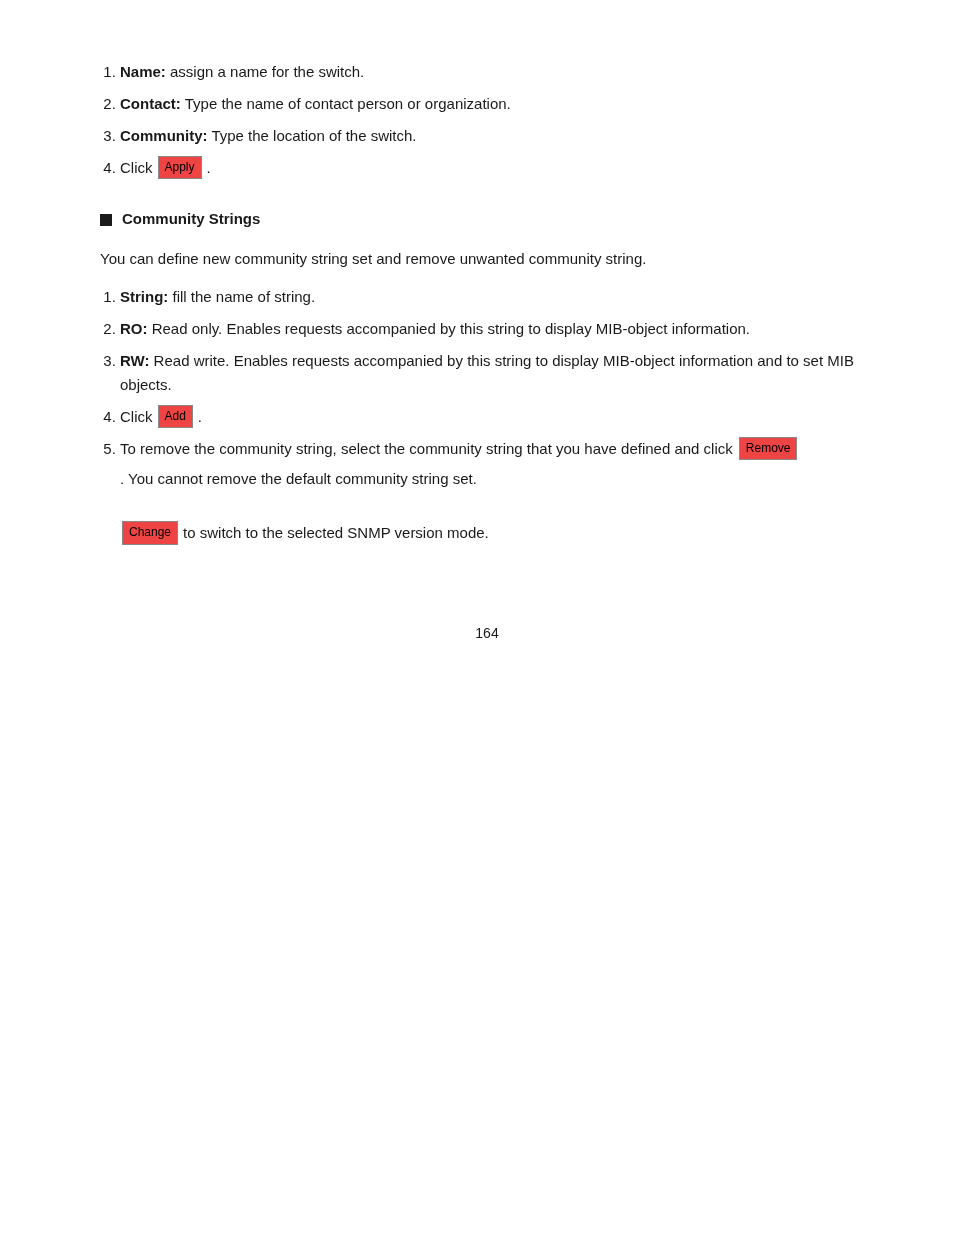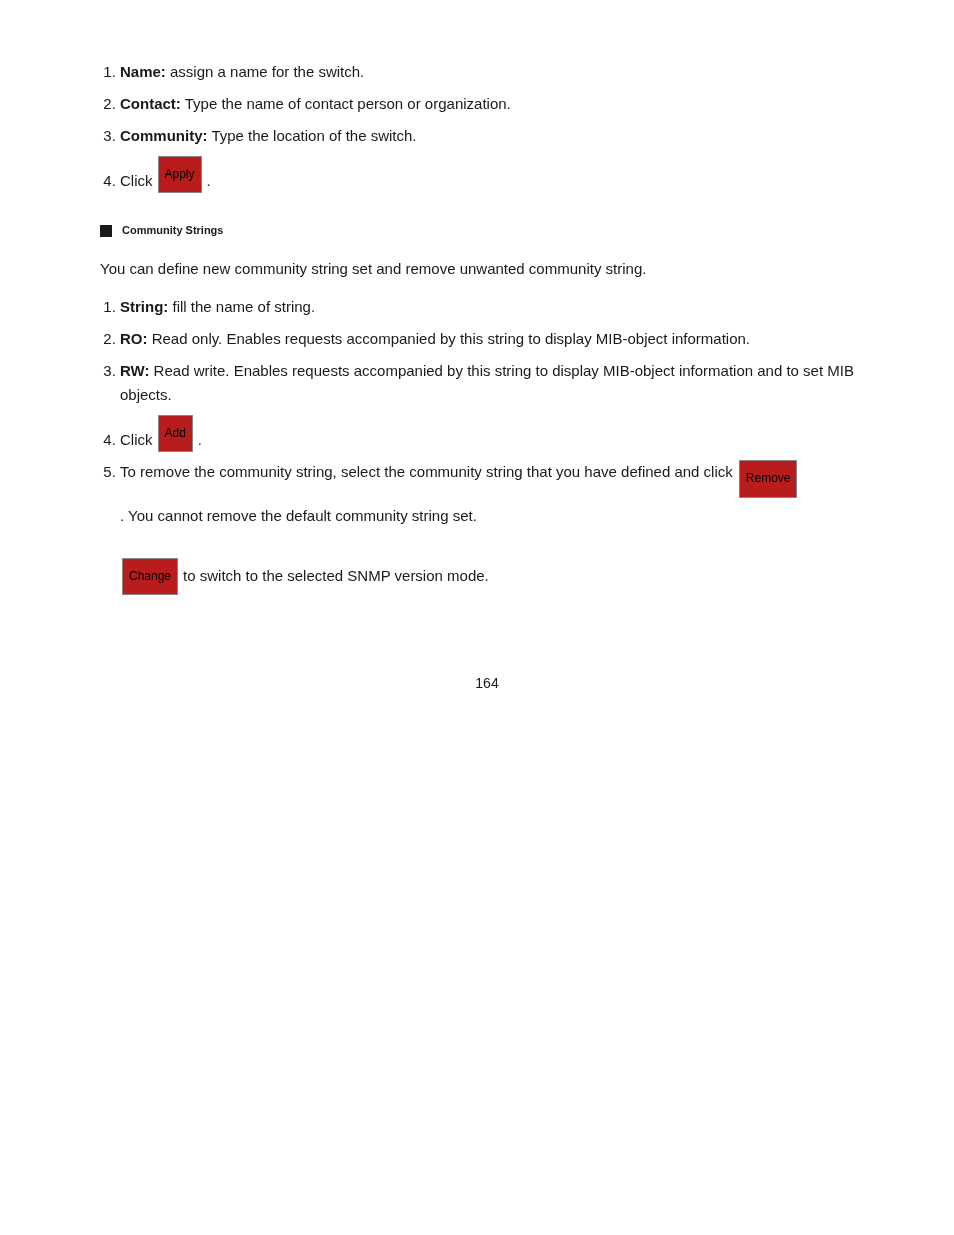--- a/index.html
+++ b/index.html
@@ -32,31 +32,31 @@
       margin-bottom: 14px;
     }
 
     ol li {
       margin-bottom: 8px;
       line-height: 1.6;
     }
 
     .click-row {
       display: flex;
-      align-items: flex-end;
+      align-items: flex-start;
       gap: 5px;
       margin-top: 8px;
       margin-bottom: 8px;
     }
 
     .btn {
       display: inline-block;
       border: 1px solid #888;
-      background: #b91c1c;
-      padding: 8px 6px;
+      background: #ef4444;
+      padding: 1px 6px;
       font-size: 12px;
       font-family: Arial, Helvetica, sans-serif;
       color: #000;
       vertical-align: middle;
       white-space: nowrap;
     }
 
     .section-header {
       display: flex;
       align-items: center;
@@ -68,21 +68,21 @@
     .bullet-square {
       width: 12px;
       height: 12px;
       background: #1a1a1a;
       flex-shrink: 0;
       margin-top: 2px;
     }
 
     .section-title {
       font-weight: bold;
-      font-size: 11px;
+      font-size: 15px;
     }
 
     .section-desc {
       margin-bottom: 14px;
       line-height: 1.6;
     }
 
     .remove-row {
       display: flex;
       align-items: flex-start;

